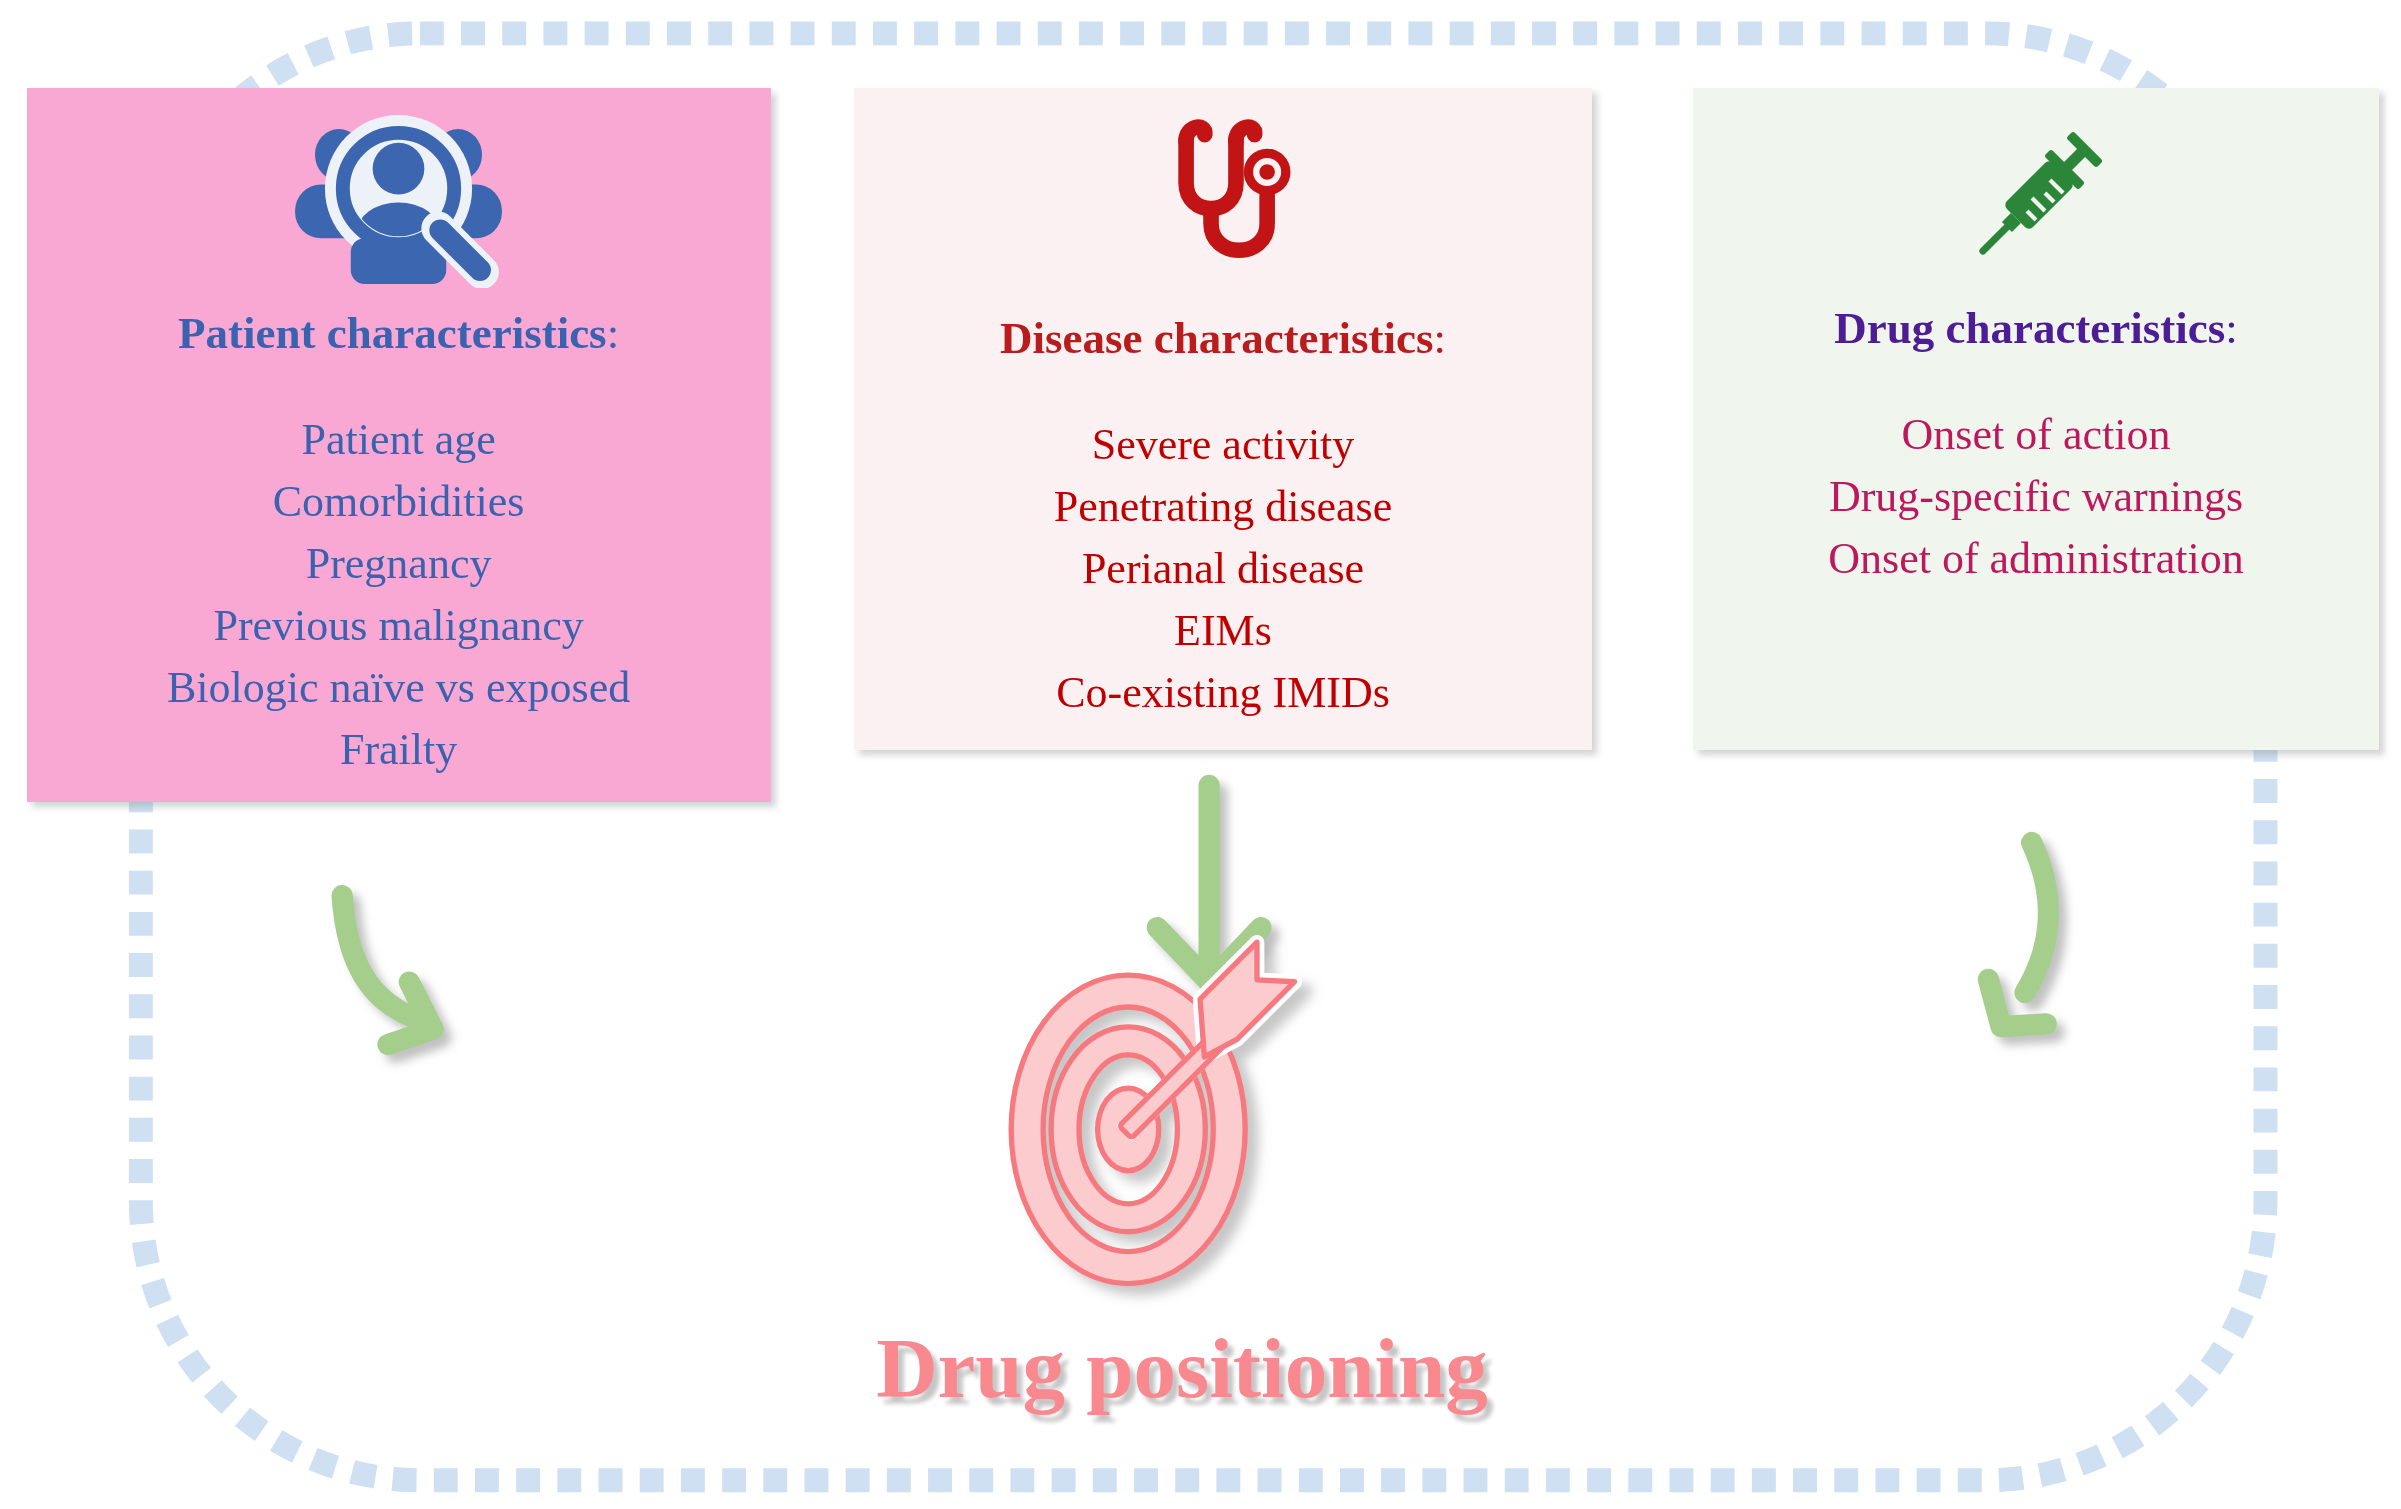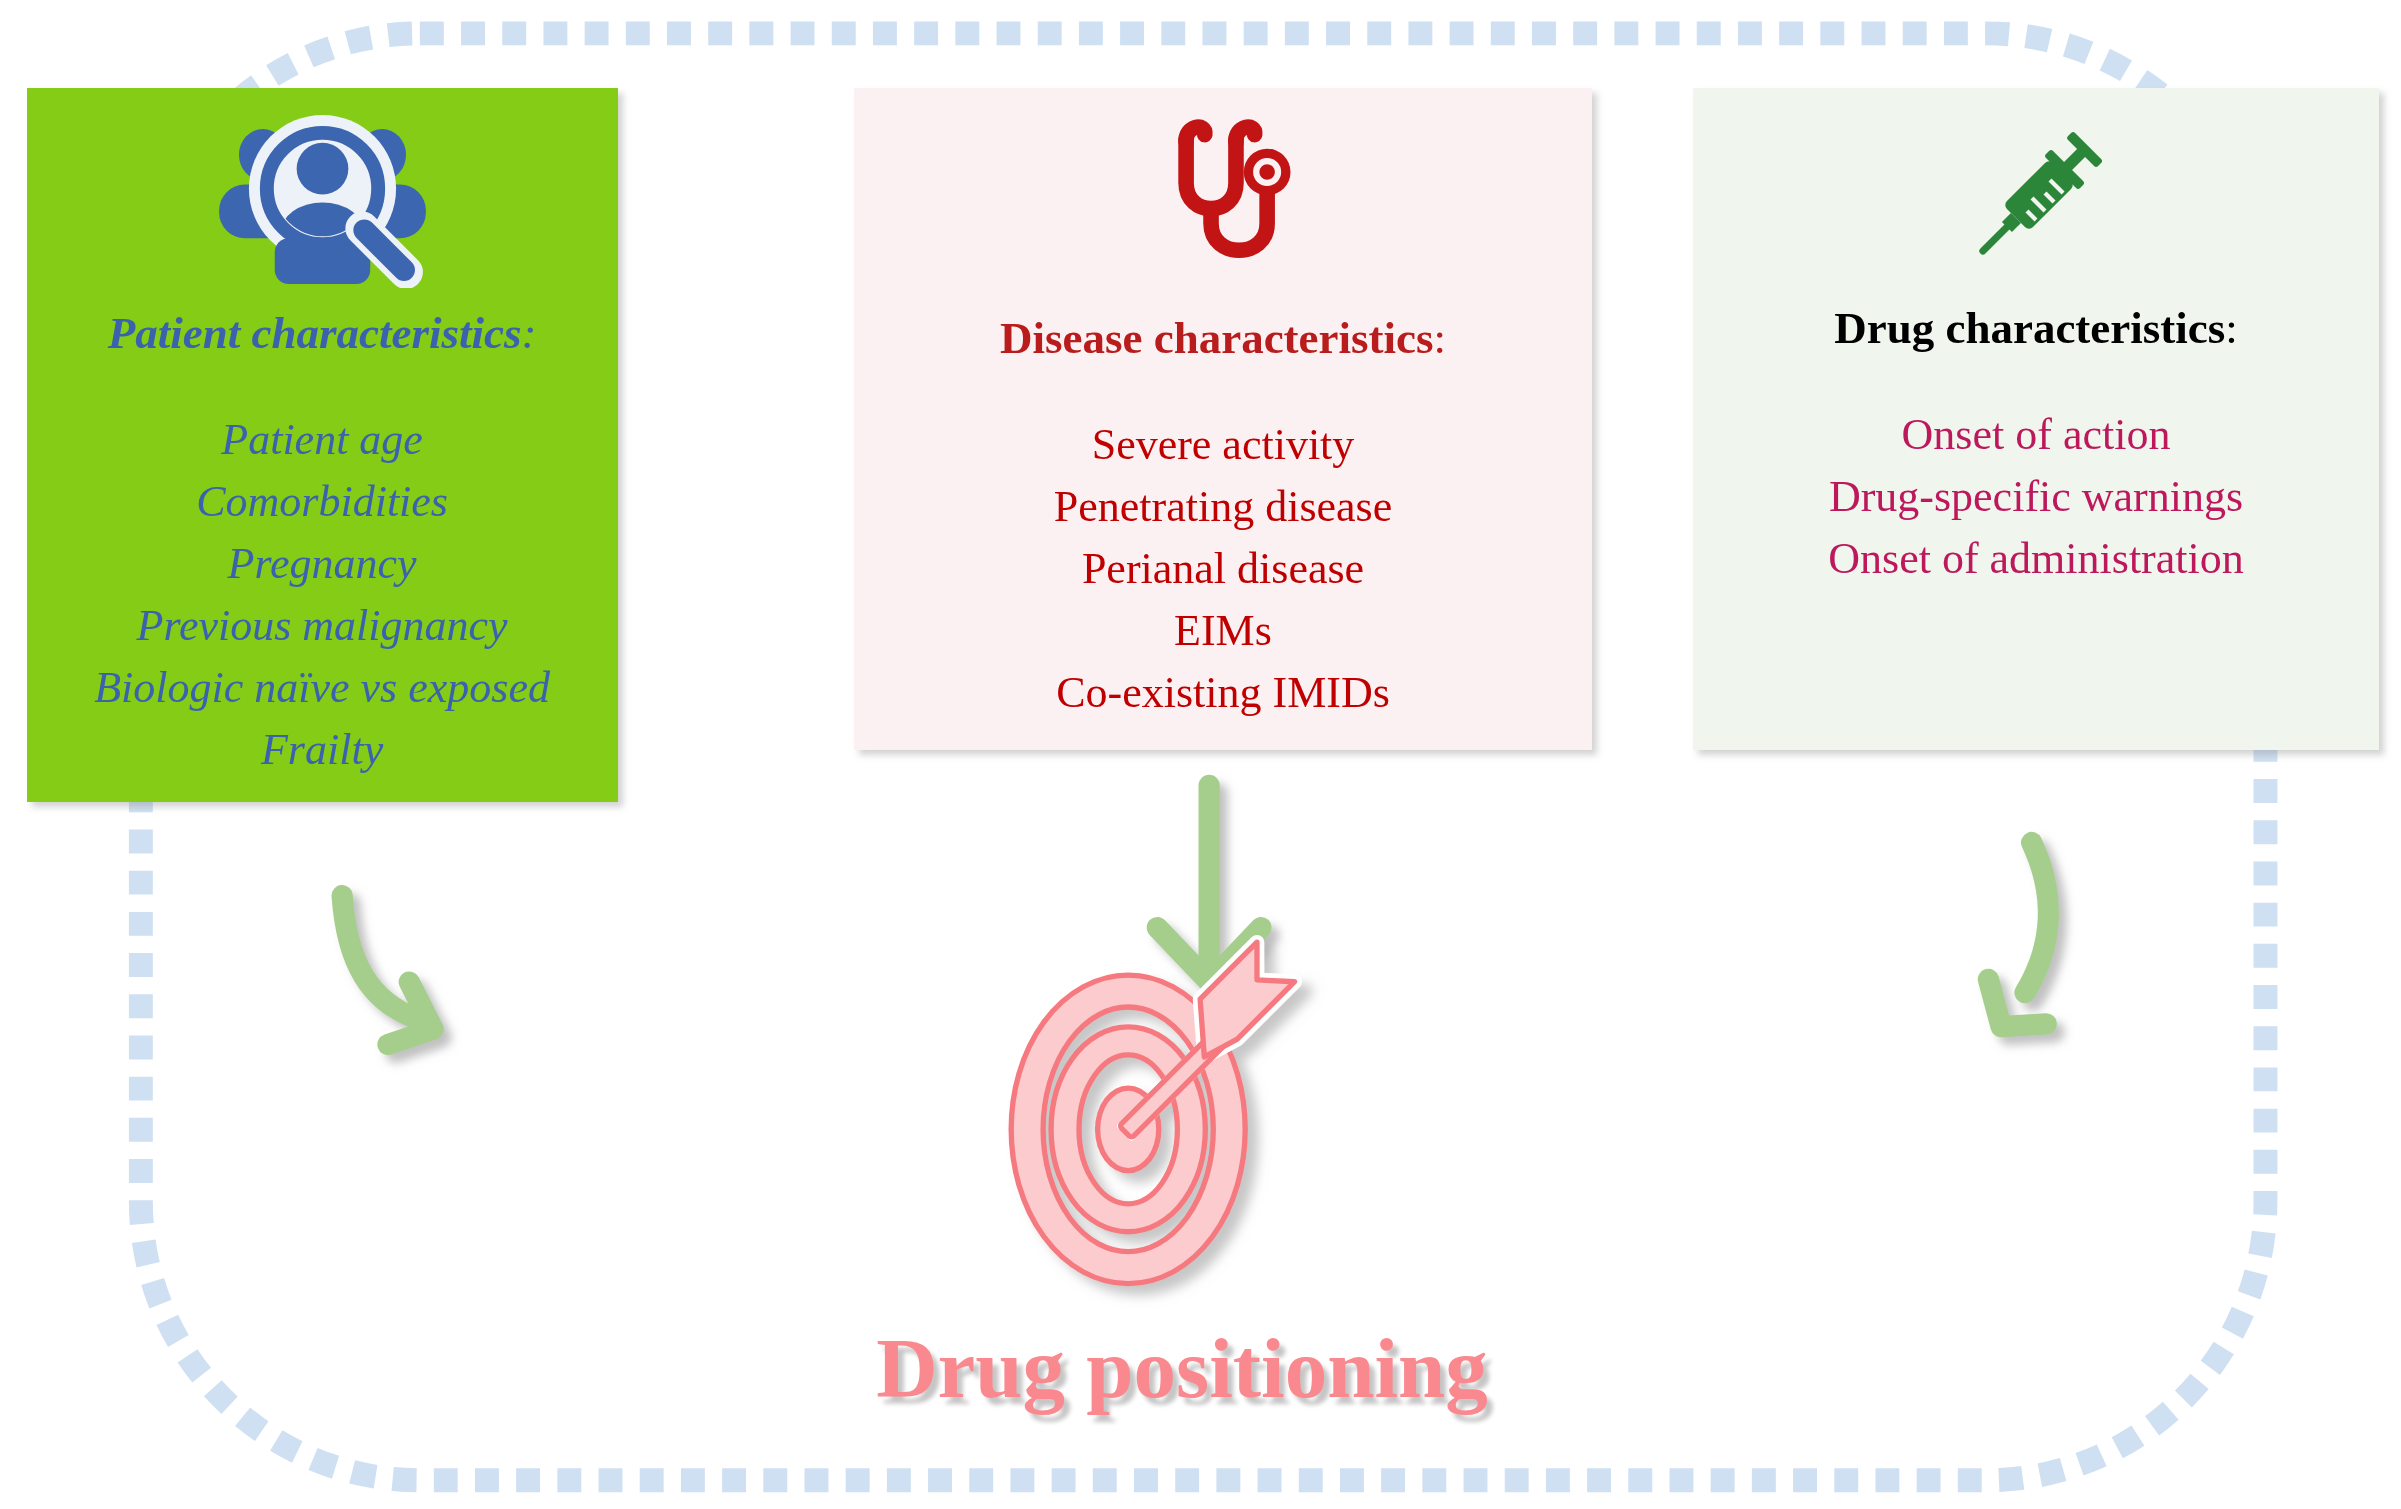--- a/index.html
+++ b/index.html
@@ -14,32 +14,32 @@
   .border-layer,.arrow-layer{position:absolute;left:0;top:0;width:2401px;height:1509px;pointer-events:none;}
   .border-layer{z-index:0;}
   .arrow-layer{z-index:1;}
 
   .char-box{
     position:absolute;top:88px;z-index:2;
     display:flex;flex-direction:column;align-items:center;
     box-shadow:4.7px 5.3px 6.6px rgba(130,130,130,0.35);
     text-align:center;
   }
-  .box-patient{left:26.6px;width:591px;height:714px;background:#84cc16;font-style:italic;}
+  .box-patient{left:26.6px;width:744px;height:714px;background:#f9a8d4;}
   .box-disease{left:854px;width:738px;height:662px;background:#FCF1F2;}
   .box-drug{left:1693px;width:686px;height:662px;background:#F0F5ED;}
 
   .box-icon{margin-top:25px;}
   .box-disease .box-icon{margin-top:17.3px;}
 
   .box-title{margin-top:17.3px;font-size:45px;font-weight:bold;line-height:57px;white-space:nowrap;}
   .box-title .colon{font-weight:normal;}
   .box-patient .box-title{color:#3A62AE;}
   .box-disease .box-title{color:#b91c1c;}
-  .box-drug  .box-title{color:#000000;}
+  .box-drug  .box-title{color:#4c1d95;}
 
   .box-list{margin-top:47px;font-size:44px;line-height:62px;}
   .box-patient .box-list{color:#3A62AE;}
   .box-disease .box-list{color:#C00000;}
   .box-drug  .box-list{color:#be185d;}
 
   .target-wrap{position:absolute;left:950px;top:890px;z-index:1;}
   .drug-positioning{
     position:absolute;z-index:2;
     left:1182px;top:1319px;transform:translateX(-50%);

